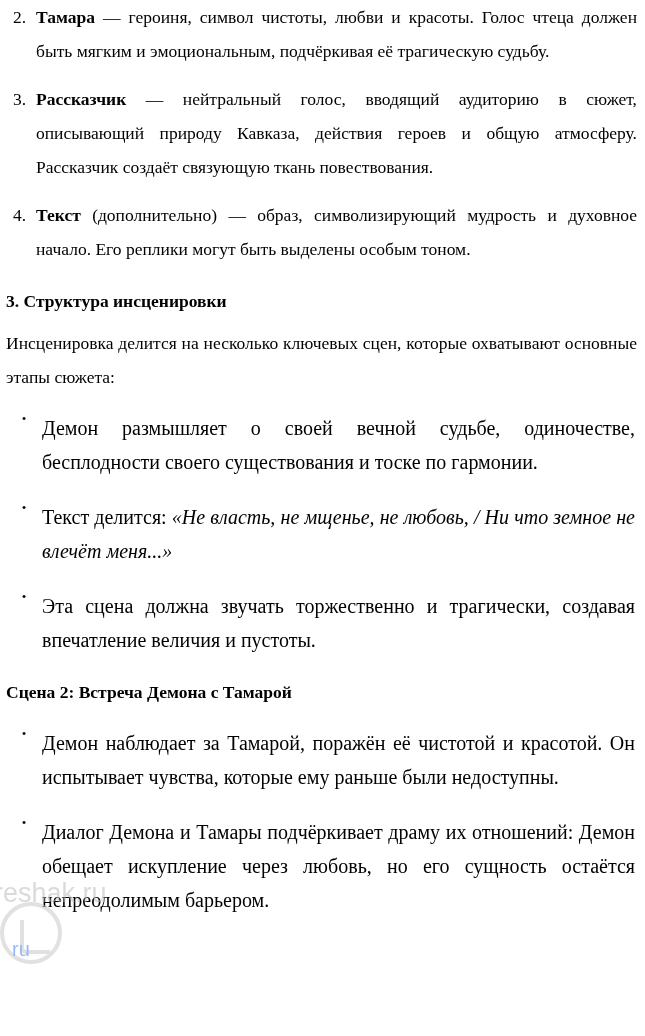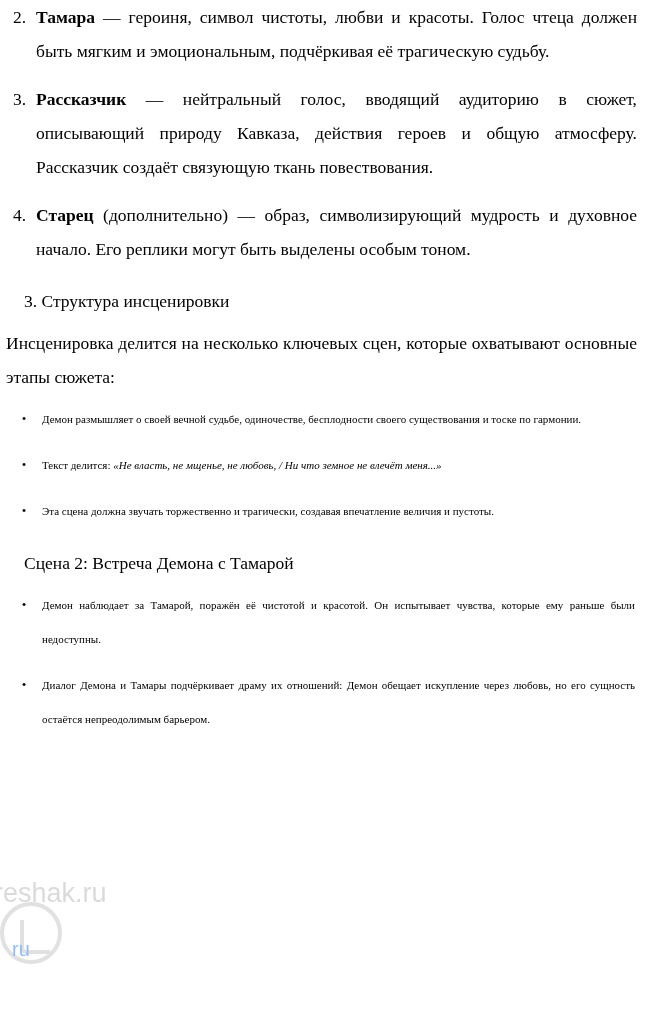--- a/index.html
+++ b/index.html
@@ -52,31 +52,32 @@
   }
   .ul-bullet {
     width: 36px;
     flex: 0 0 36px;
     text-align: center;
     font-size: 13px;
     line-height: 34px;
   }
   .ul-body {
     flex: 1 1 auto;
-    font-size: 11px;
+    font-size: 20px;
     line-height: 34px;
     text-align: justify;
     text-justify: inter-word;
     padding-right: 2px;
+    margin-top: 9px;
   }
   .heading {
     font-size: 17.5px;
     line-height: 34px;
-    font-weight: normal;
-    margin: 18px 0 8px 18px;
+    font-weight: bold;
+    margin: 18px 0 8px 0;
   }
   .para {
     font-size: 17.5px;
     line-height: 34px;
     text-align: justify;
     text-justify: inter-word;
     margin: 0 0 8px 0;
   }
   b, .b { font-weight: bold; }
   i, .i { font-style: italic; }
@@ -144,21 +145,21 @@
       <div class="ol-body"><b>Тамара</b><span> — героиня, символ чистоты, любви и красоты. Голос чтеца должен быть мягким и эмоциональным, подчёркивая её трагическую судьбу.</span></div>
     </div>
 
     <div class="ol-item">
       <div class="ol-num">3.</div>
       <div class="ol-body"><b>Рассказчик</b><span> — нейтральный голос, вводящий аудиторию в сюжет, описывающий природу Кавказа, действия героев и общую атмосферу. Рассказчик создаёт связующую ткань повествования.</span></div>
     </div>
 
     <div class="ol-item">
       <div class="ol-num">4.</div>
-      <div class="ol-body"><b>Старец</b><span> (дополнительно) — образ, символизирующий мудрость и духовное начало. Его реплики могут быть выделены особым тоном.</span></div>
+      <div class="ol-body"><b>Текст</b><span> (дополнительно) — образ, символизирующий мудрость и духовное начало. Его реплики могут быть выделены особым тоном.</span></div>
     </div>
 
     <div class="heading">3. Структура инсценировки</div>
 
     <div class="para">Инсценировка делится на несколько ключевых сцен, которые охватывают основные этапы сюжета:</div>
 
 
     <div class="ul-item">
       <div class="ul-bullet">•</div>
       <div class="ul-body">Демон размышляет о своей вечной судьбе, одиночестве, бесплодности своего существования и тоске по гармонии.</div>

